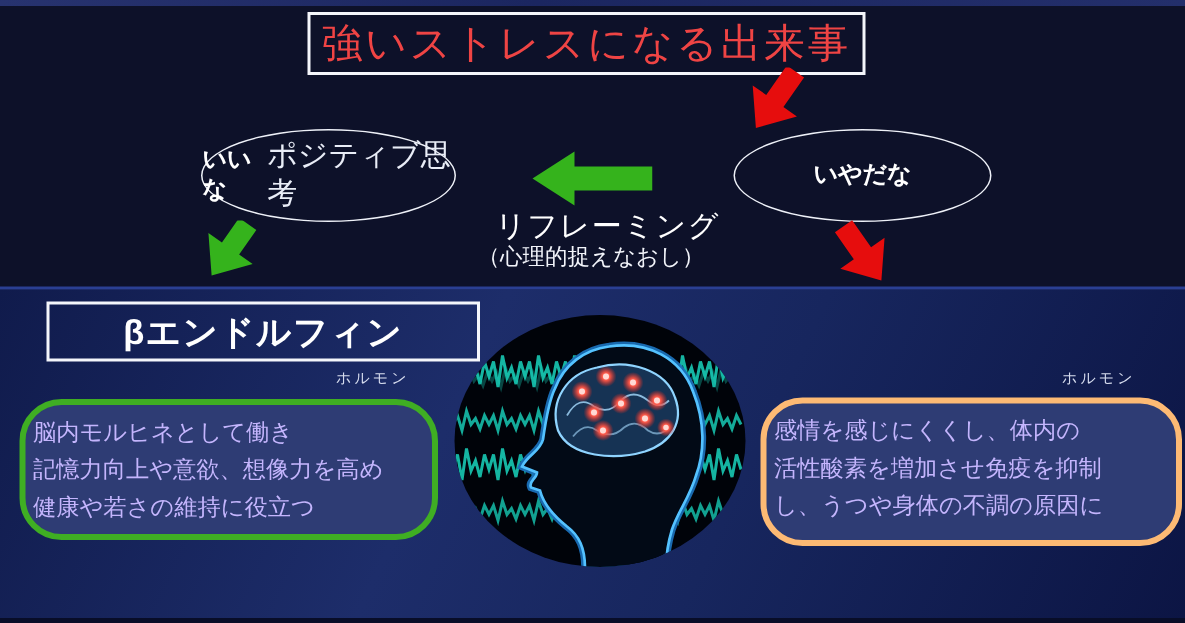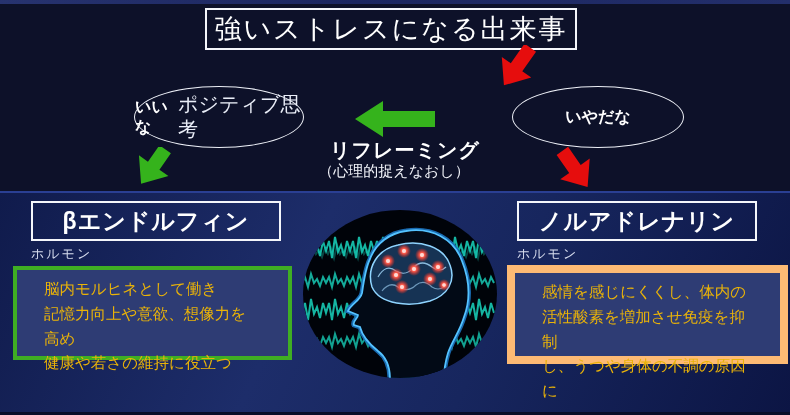--- a/index.html
+++ b/index.html
@@ -11,44 +11,44 @@
   }
   .top-strip{position:absolute;left:0;top:0;width:790px;height:4px;
     background:linear-gradient(90deg,#27336f 0%,#1b2660 45%,#232f6b 100%);}
   .bottom-section{position:absolute;left:0;top:191px;width:790px;height:224px;
     border-top:2px solid #2a3f93;box-sizing:border-box;
     background:linear-gradient(115deg,#101b4c 0%,#1d2d6a 38%,#17265e 62%,#0c1544 100%);}
   .bottom-edge{position:absolute;left:0;bottom:0;width:790px;height:3px;background:#080d28;}
 
   .stress-box{position:absolute;left:205px;top:8px;width:368px;height:38px;
     border:2px solid #f4f6fb;display:flex;align-items:center;justify-content:center;
-    font-family:"DejaVu Serif","Liberation Serif",serif;font-size:27px;letter-spacing:2px;color:#ffffff;}
+    font-family:"DejaVu Serif","Liberation Serif",serif;font-size:27px;letter-spacing:2px;color:#ef4444;}
 
   .thought-ellipse{position:absolute;width:168px;height:60px;border:1.6px solid #eef1f8;border-radius:50%;
     display:flex;flex-direction:row;align-items:center;justify-content:center;line-height:1.25;}
   .thought-ellipse .l1{font-size:16px;font-weight:bold;color:#fff;}
   .thought-ellipse .l2{font-size:20px;color:#e9edf7;}
   .pos{left:134px;top:86px;}
-  .neg{left:512px;top:86px;width:170px;}
+  .neg{left:489px;top:86px;width:170px;}
 
   .reframe-title{position:absolute;left:315px;top:137px;width:180px;text-align:center;
-    font-size:20px;font-weight:bold;color:#fff;letter-spacing:1px;}
+    font-size:20px;font-weight:normal;color:#fff;letter-spacing:1px;}
   .reframe-sub{position:absolute;left:294px;top:162px;width:200px;text-align:center;
     font-size:15px;color:#f2f4fa;}
 
   .arrow-svg{position:absolute;}
 
   .panel-title{position:absolute;height:40px;border:2px solid #f4f6fb;box-sizing:border-box;
     display:flex;align-items:center;justify-content:center;
     font-size:23px;font-weight:bold;color:#fff;letter-spacing:1px;}
-  .panel-type{position:absolute;text-align:left;font-size:13px;color:#d6dcee;letter-spacing:2px;}
-  .panel-desc{position:absolute;box-sizing:border-box;background:#2e3c74;color:#eab308;
-    font-size:15.5px;line-height:1.6;padding:7px 27px;white-space:pre-line;}
+  .panel-type{position:absolute;text-align:right;font-size:10px;color:#d6dcee;letter-spacing:2px;}
+  .panel-desc{position:absolute;box-sizing:border-box;background:#2e3c74;color:#c4b5fd;
+    font-size:15.5px;line-height:1.6;padding:7px 5px;white-space:pre-line;border-radius:28px;}
   .desc-good{border:4px solid #3fae23;}
-  .desc-bad{border:8px solid #fdba74;}
+  .desc-bad{border:4px solid #fdba74;}
 </style>
 </head>
 <body>
 
 <div class="stage">
 
   <div class="top-strip"></div>
   <div class="bottom-section"></div>
   <div class="bottom-edge"></div>
 
@@ -83,31 +83,28 @@
       <path d="M15,0 L29,0 L29,20 L40,20 L22,42 L4,20 L15,20 Z" fill="#35b31c"></path>
     </g>
   </svg>
 
   <svg class="arrow-svg" style="left:552px;top:145px;" width="52" height="46" viewBox="0 0 52 46">
     <g transform="rotate(-35 26 23)">
       <path d="M16,0 L30,0 L30,22 L41,22 L23,44 L5,22 L16,22 Z" fill="#e60d0d"></path>
     </g>
   </svg>
 
-  <div class="panel-title" style="left:31px;top:201px;width:250px;">
+  <div class="panel-title" style="left:31px;top:201px;width:289px;">
     <span>βエンドルフィン</span>
   </div>
   <div class="panel-type" style="left:31px;top:245px;width:242px;">ホルモン</div>
   <div class="panel-desc desc-good" style="left:13px;top:266px;width:279px;height:94px;">脳内モルヒネとして働き
 記憶力向上や意欲、想像力を高め
 健康や若さの維持に役立つ</div>
 
-  <div class="panel-title" style="left:517px;top:201px;width:240px;">
-    <span>ノルアドレナリン</span>
-  </div>
   <div class="panel-type" style="left:517px;top:245px;width:240px;">ホルモン</div>
   <div class="panel-desc desc-bad" style="left:507px;top:265px;width:281px;height:99px;">感情を感じにくくし、体内の
 活性酸素を増加させ免疫を抑制
 し、うつや身体の不調の原因に</div>
 
   <svg class="arrow-svg" style="left:302px;top:209px;" width="196" height="170" viewBox="0 0 196 170">
     <defs>
       <clipPath id="oval">
           <ellipse cx="98" cy="85" rx="97" ry="84"></ellipse>
         </clipPath>

